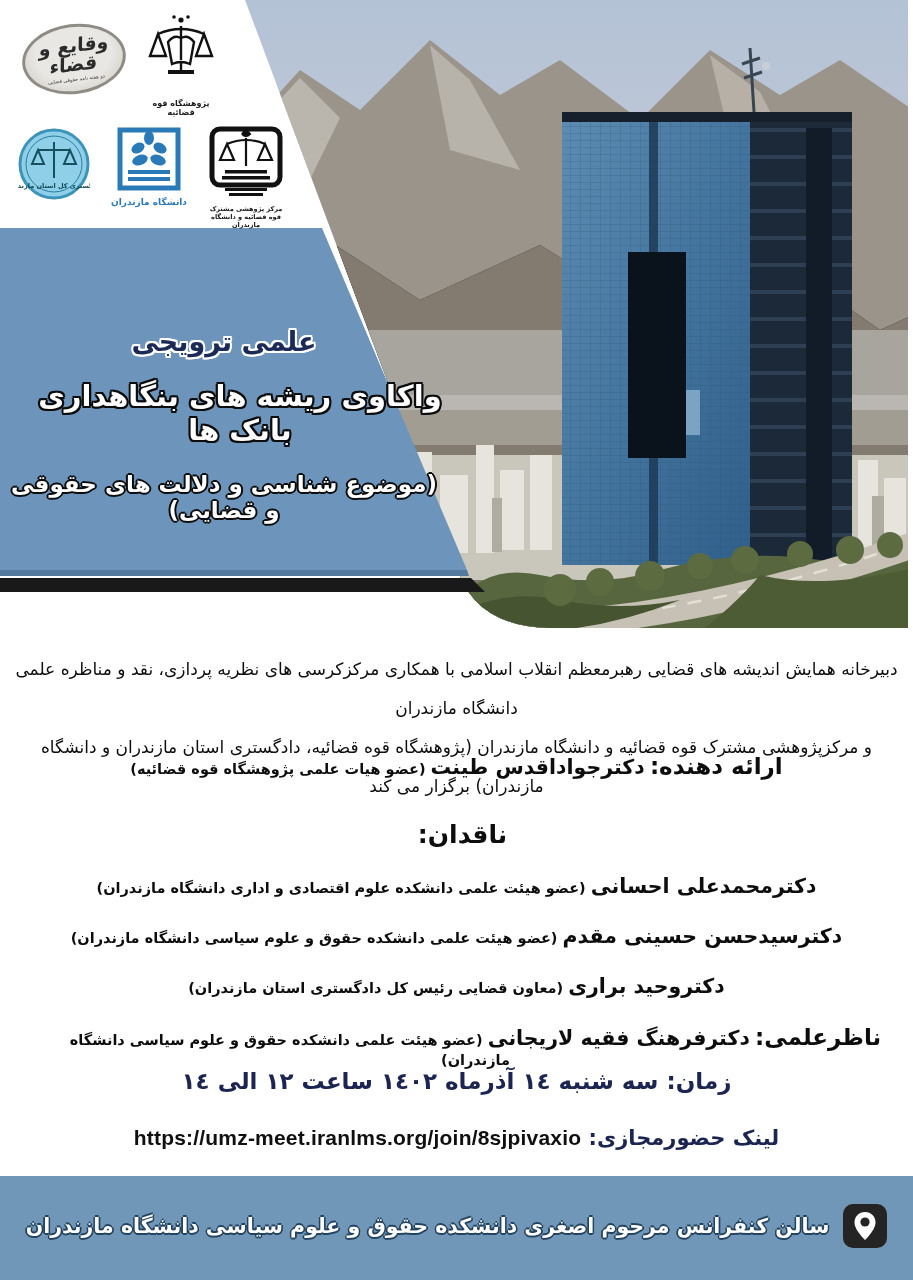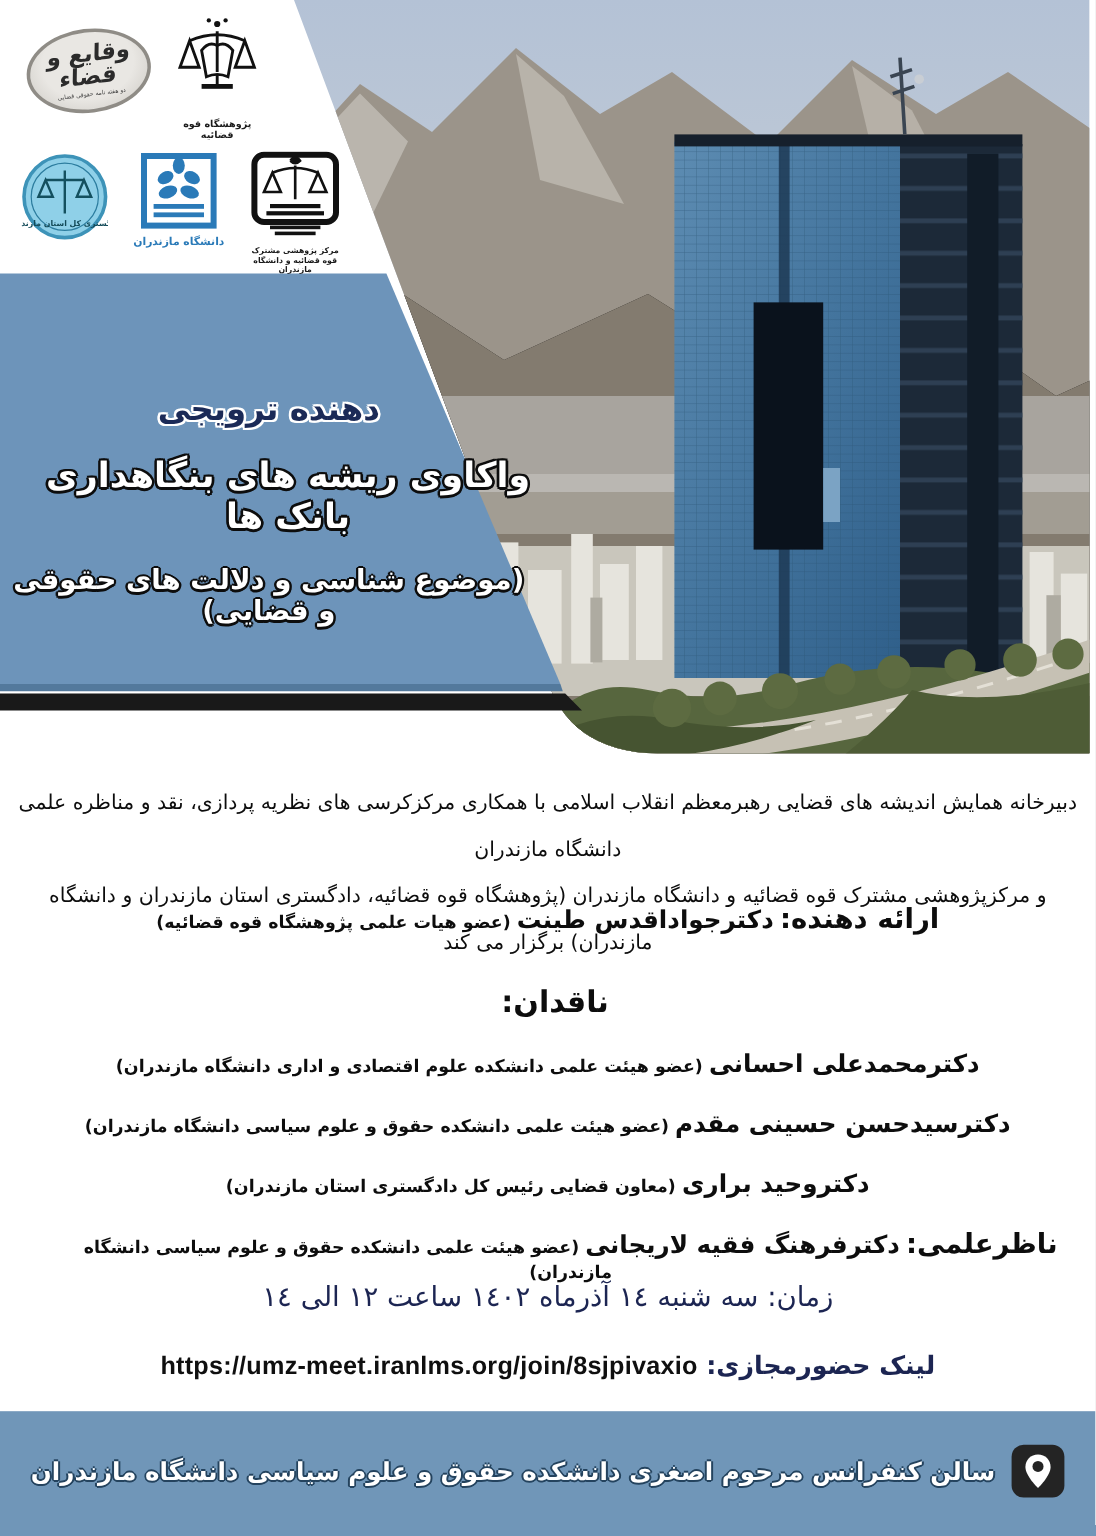--- a/index.html
+++ b/index.html
@@ -53,21 +53,21 @@
   
   .sec{ position:absolute; width:100%; text-align:center; direction:rtl; color:#0d0d0d; }
   .intro{ top:650px; padding:0 14px; font-size:17px; font-weight:normal; line-height:39px; }
   .presenter{ top:753px; }
   .lbl-xl{ font-size:23px; font-weight:bold; }
   .name-lg{ font-size:20.5px; font-weight:bold; }
   .affil{ font-size:14.5px; font-weight:bold; }
   .critics-h{ top:820px; font-size:25px; font-weight:bold;padding-left:12px; }
   .critic1{ top:874px; } .critic2{ top:924px; } .critic3{ top:974px; }
   .supervisor{ top:1024px;padding-left:38px; }
-  .time-line{ top:1068px; font-size:23px; font-weight:normal; color:#1c2552; }
+  .time-line{ top:1068px; font-size:23px; font-weight:bold; color:#1c2552; }
   .link-line{ top:1126px; font-size:21px; font-weight:bold; color:#1c2552; }
   .link-url{ color:#0f0f0f; font-family:"Liberation Sans", sans-serif; font-weight:bold; direction:ltr; unicode-bidi:embed; letter-spacing:0.2px; }
   
   .footer{
     position:absolute; left:0; top:1176px; width:913px; height:104px;
     background:#7096b8;
     padding-left:17px;
   }
   .footer-row{
     position:absolute; top:28px; left:0; width:100%;
@@ -183,21 +183,21 @@
     </svg>
   </div>
 
   <svg class="banner-shape" width="913" height="632" viewBox="0 0 913 632">
     <polygon points="0,228 322,228 467,570 0,570" fill="#6d94ba"></polygon>
     <polygon points="0,570 467,570 469,576 0,576" fill="#53799c"></polygon>
     <polygon points="0,578 471,578 485,592 0,592" fill="#191919"></polygon>
   </svg>
 
   <div class="banner-text">
-    <div class="banner-kicker">دهنده ترویجی</div>
+    <div class="banner-kicker">علمی ترویجی</div>
     <div class="banner-title">واکاوی ریشه های بنگاهداری بانک ها</div>
     <div class="banner-subtitle">(موضوع شناسی و دلالت های حقوقی و قضایی)</div>
   </div>
 
   <div class="logo logo-vaghaye">
     <div class="cal">وقایع و قضاء</div>
     <div class="sub">دو هفته نامه حقوقی قضایی</div>
   </div>
 
   <div class="logo logo-research">

